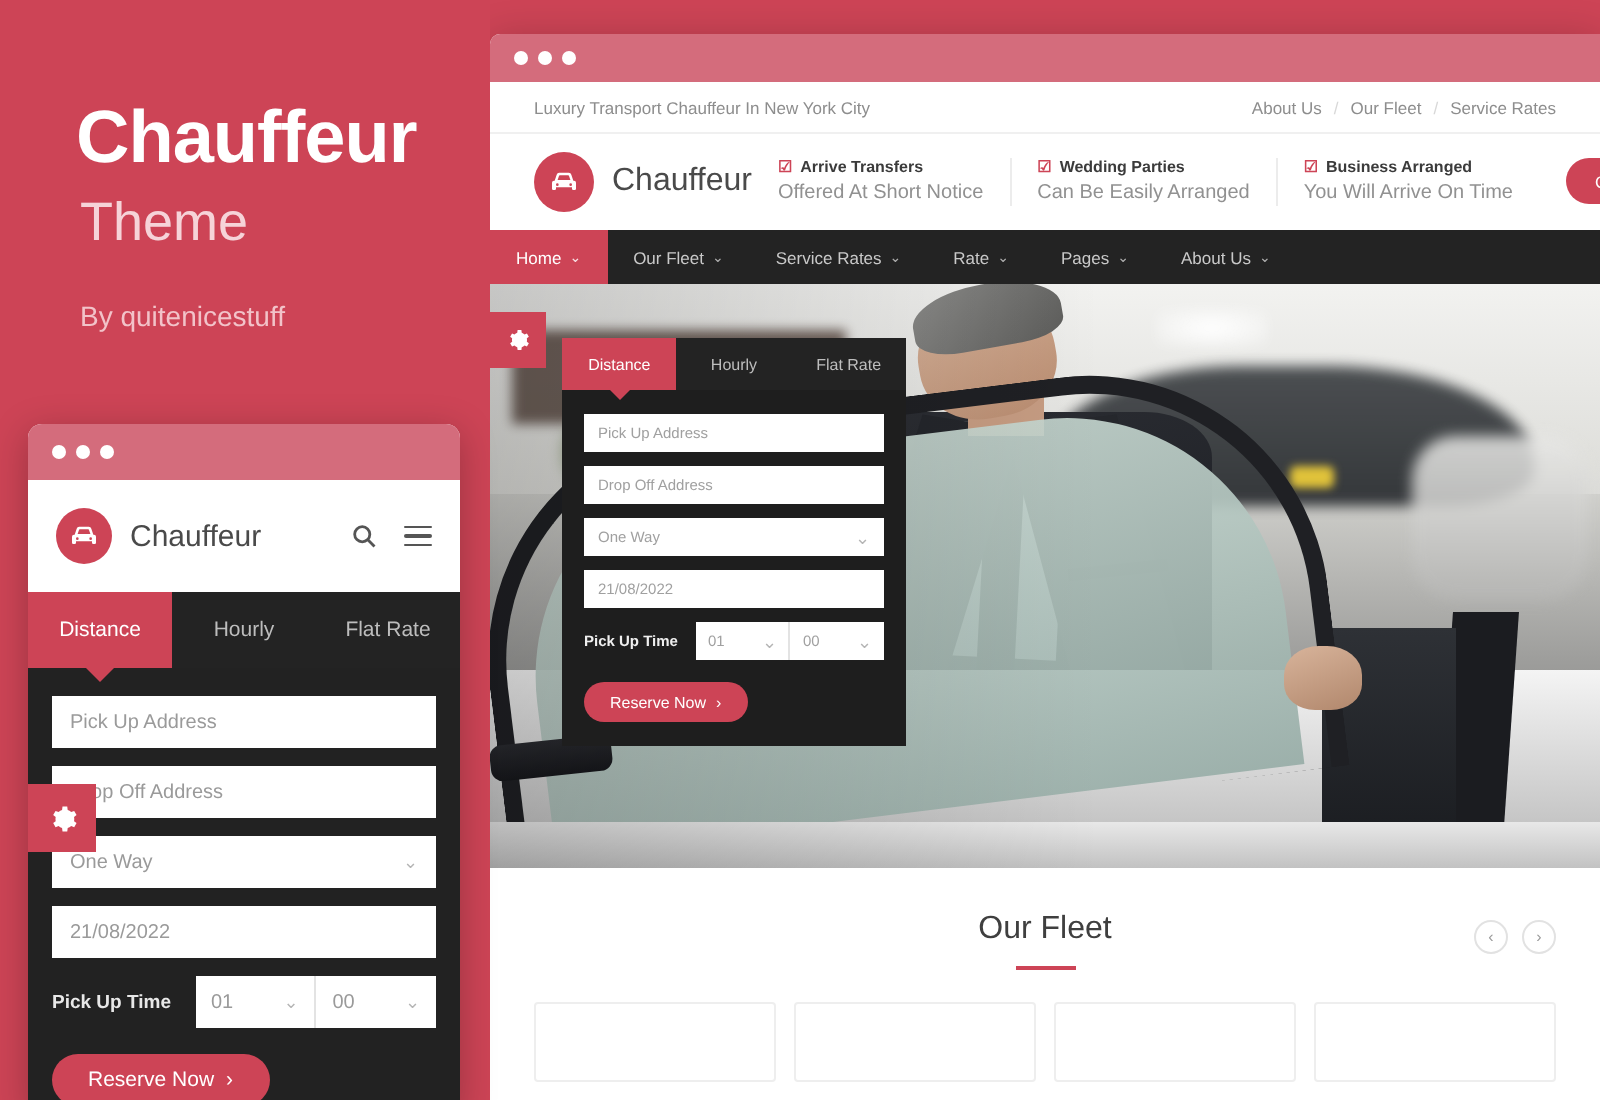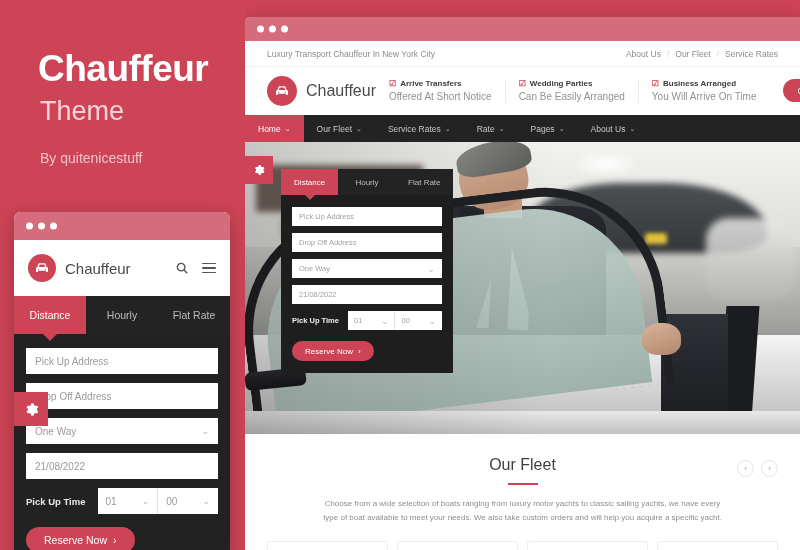--- a/index.html
+++ b/index.html
@@ -395,21 +395,20 @@
             <span>Reserve Now</span>
             <span>›</span>
           </button>
         </div>
       </div>
     </div>
 
     <div class="fleet">
       <div class="fleet-title">Our Fleet</div>
       <div class="fleet-rule"></div>
-      <div class="fleet-desc">Choose from a wide selection of boats ranging from luxury motor yachts to classic sailing yachts, we have every type of boat available to meet your needs. We also take custom orders and will help you acquire a specific yacht.</div>
       <div class="arrows">
         <div class="arrow">‹</div>
         <div class="arrow">›</div>
       </div>
       <div class="cards">
         <div class="card"></div>
         <div class="card"></div>
         <div class="card"></div>
         <div class="card"></div>
       </div>

